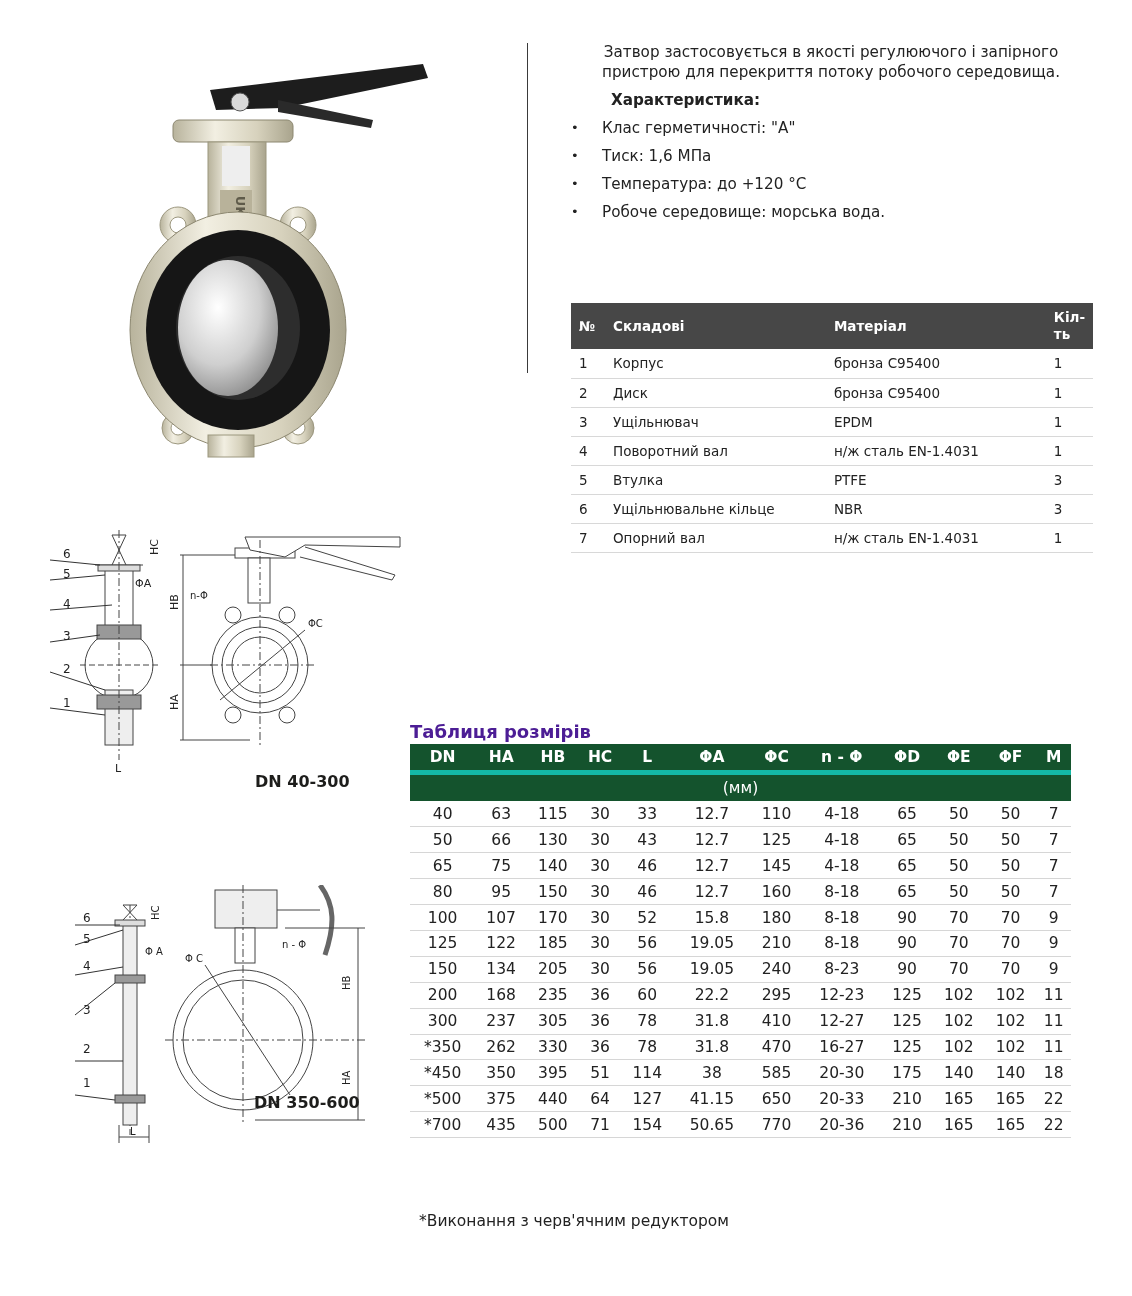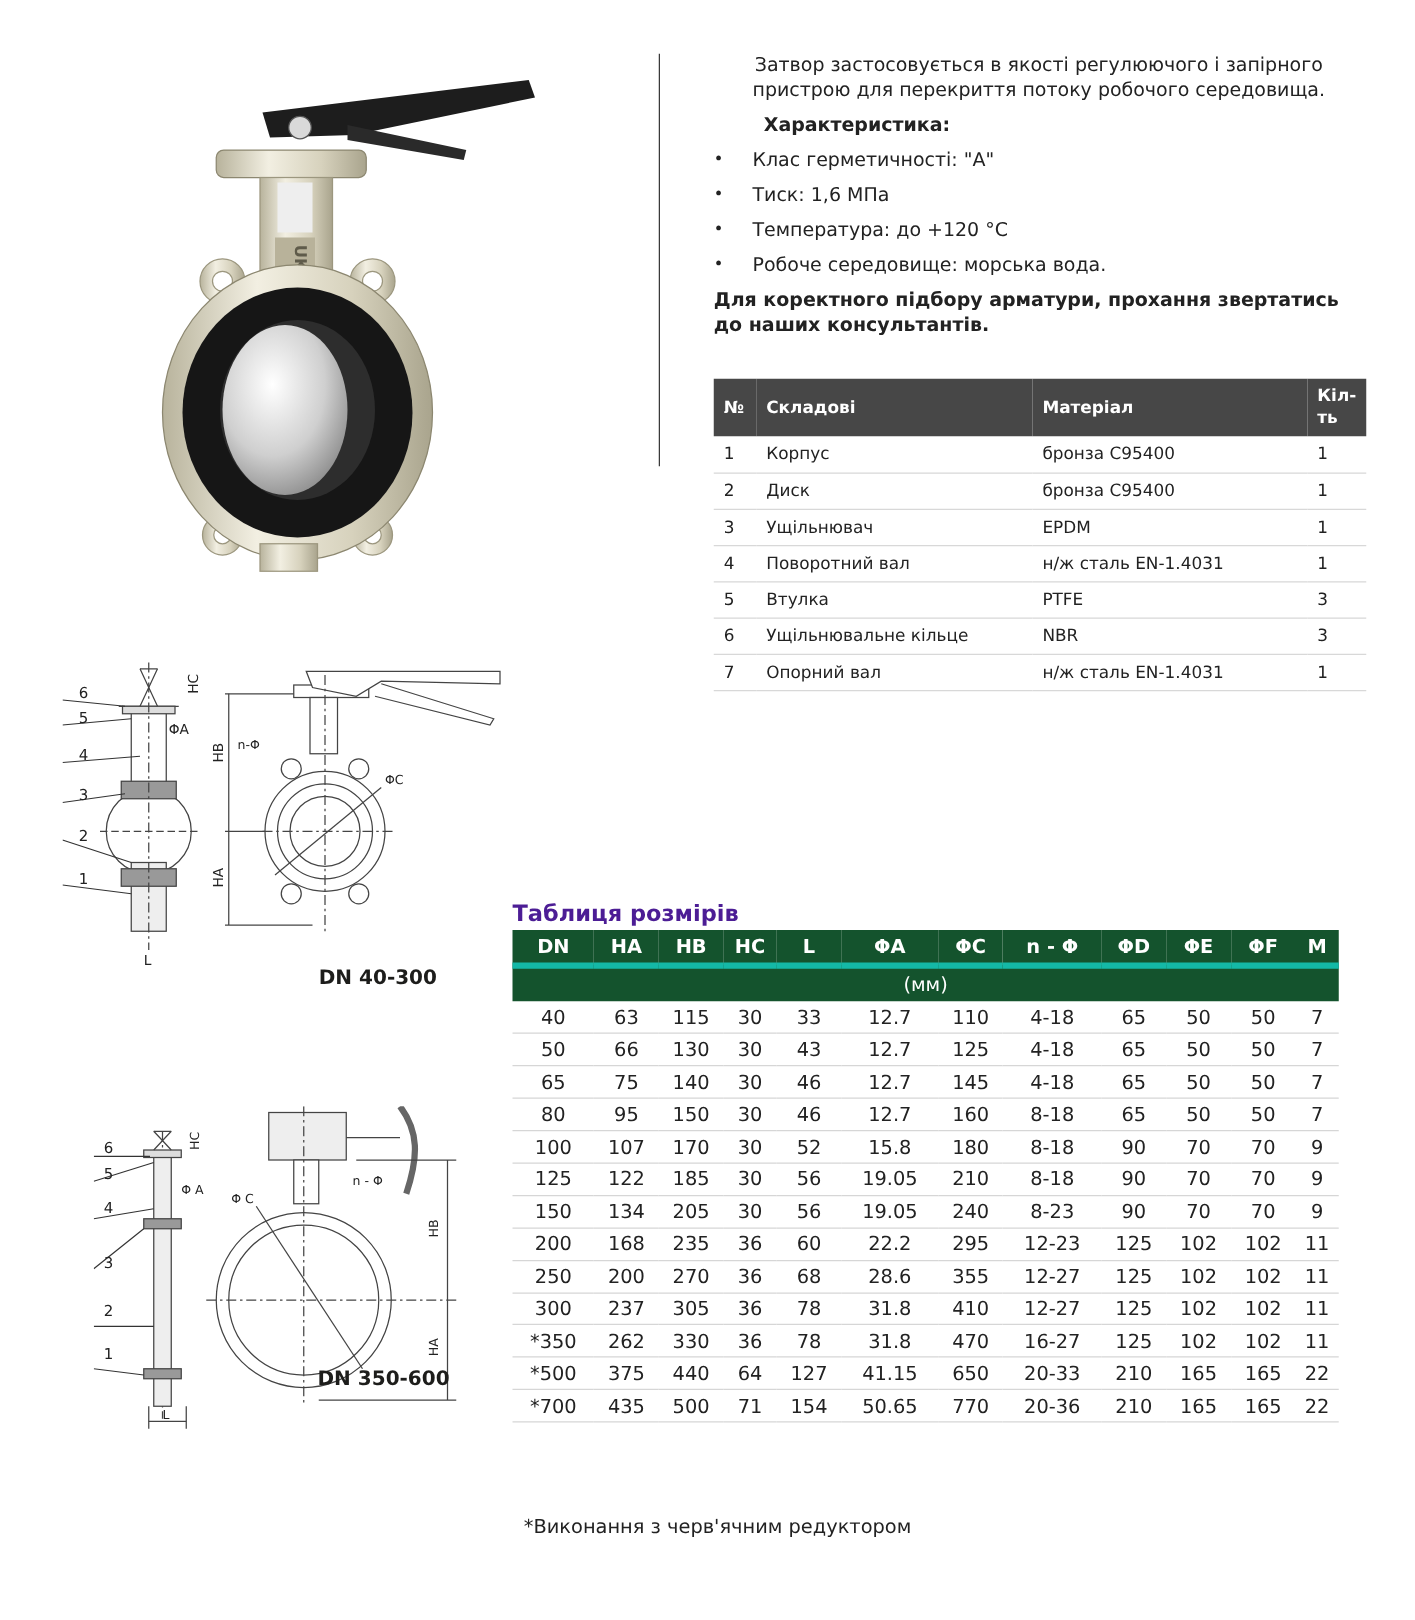--- a/index.html
+++ b/index.html
@@ -88,21 +88,20 @@
 
 <div class="desc">
   <p class="intro">Затвор застосовується в якості регулюючого і запірного пристрою для перекриття потоку робочого середовища.</p>
   <p class="heading">Характеристика:</p>
   <ul>
     <li><span class="dot">•</span><span>Клас герметичності: "A"</span></li>
     <li><span class="dot">•</span><span>Тиск: 1,6 МПа</span></li>
     <li><span class="dot">•</span><span>Температура: до +120 °C</span></li>
     <li><span class="dot">•</span><span>Робоче середовище: морська вода.</span></li>
   </ul>
-  <p class="note">Для коректного підбору арматури, прохання звертатись до наших консультантів.</p>
 </div>
 
 <table class="parts">
   <thead>
     <tr>
       <th class="c1">№</th>
       <th class="c2">Складові</th>
       <th class="c3">Матеріал</th>
       <th>Кіл-ть</th>
     </tr>
@@ -394,34 +393,20 @@
         <td>60</td>
         <td>22.2</td>
         <td>295</td>
         <td>12-23</td>
         <td>125</td>
         <td>102</td>
         <td>102</td>
         <td>11</td>
       </tr>
       <tr>
-        <td>250</td>
-        <td>200</td>
-        <td>270</td>
-        <td>36</td>
-        <td>68</td>
-        <td>28.6</td>
-        <td>355</td>
-        <td>12-27</td>
-        <td>125</td>
-        <td>102</td>
-        <td>102</td>
-        <td>11</td>
-      </tr>
-      <tr>
         <td>300</td>
         <td>237</td>
         <td>305</td>
         <td>36</td>
         <td>78</td>
         <td>31.8</td>
         <td>410</td>
         <td>12-27</td>
         <td>125</td>
         <td>102</td>
@@ -434,20 +419,34 @@
         <td>330</td>
         <td>36</td>
         <td>78</td>
         <td>31.8</td>
         <td>470</td>
         <td>16-27</td>
         <td>125</td>
         <td>102</td>
         <td>102</td>
         <td>11</td>
+      </tr>
+      <tr>
+        <td>*450</td>
+        <td>350</td>
+        <td>395</td>
+        <td>51</td>
+        <td>114</td>
+        <td>38</td>
+        <td>585</td>
+        <td>20-30</td>
+        <td>175</td>
+        <td>140</td>
+        <td>140</td>
+        <td>18</td>
       </tr>
       <tr>
         <td>*500</td>
         <td>375</td>
         <td>440</td>
         <td>64</td>
         <td>127</td>
         <td>41.15</td>
         <td>650</td>
         <td>20-33</td>

